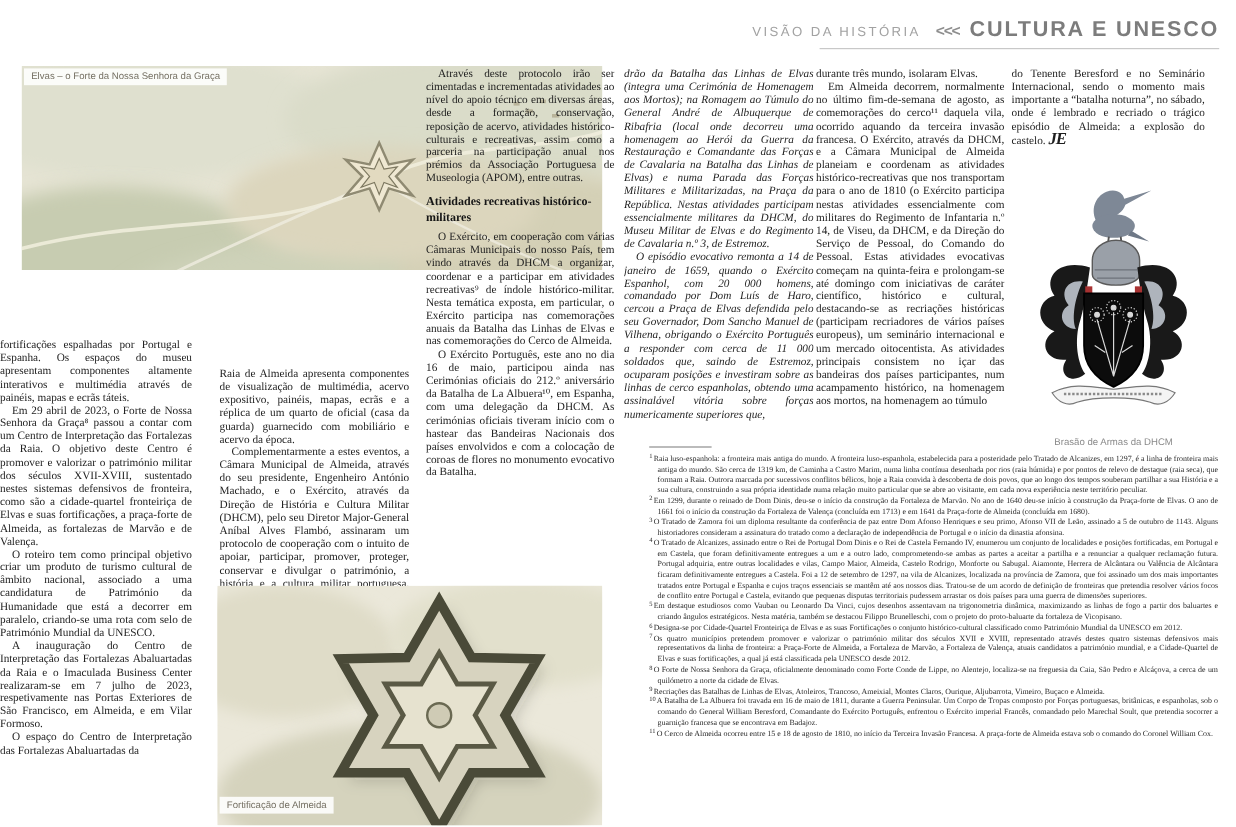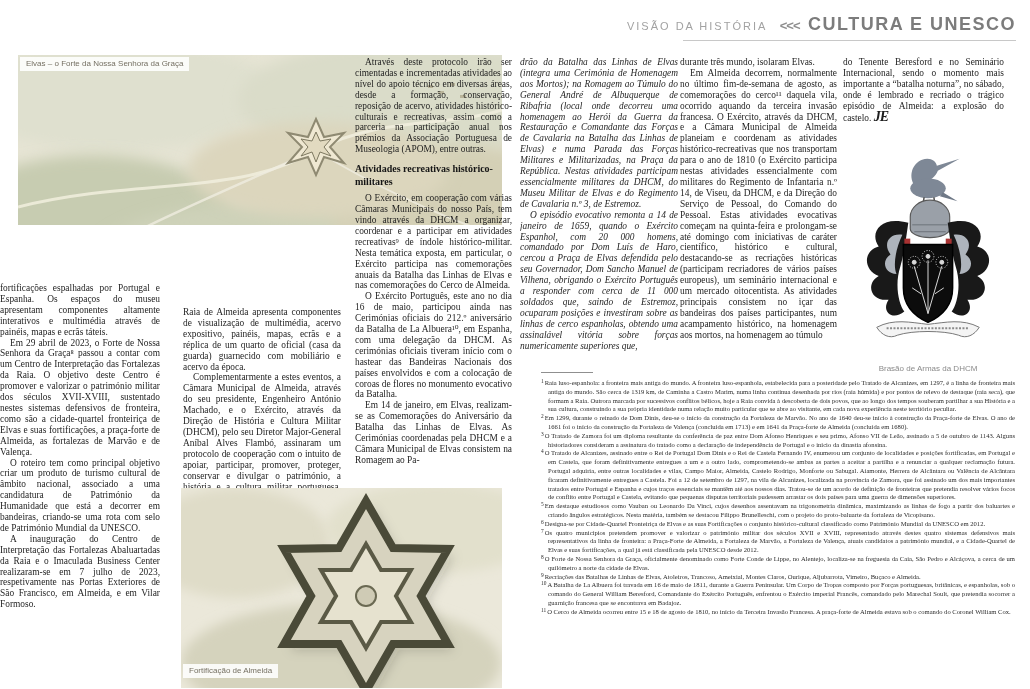--- a/index.html
+++ b/index.html
@@ -96,35 +96,35 @@
         <rect x="432" y="28" width="5" height="3"></rect>
           <rect x="442" y="40" width="6" height="3"></rect>
       </g>
     </svg>
     <span class="caption-chip" id="cap-elvas">Elvas – o Forte da Nossa Senhora da Graça</span>
   </div>
 
   <div class="col" id="lcol1">
     <p class="bp">fortificações espalhadas por Portugal e Espanha. Os espaços do museu apresentam componentes altamente interativos e multimédia através de painéis, mapas e ecrãs táteis.</p>
     <p class="bp indent">Em 29 abril de 2023, o Forte de Nossa Senhora da Graça⁸ passou a contar com um Centro de Interpretação das Fortalezas da Raia. O objetivo deste Centro é promover e valorizar o património militar dos séculos XVII-XVIII, sustentado nestes sistemas defensivos de fronteira, como são a cidade-quartel fronteiriça de Elvas e suas fortificações, a praça-forte de Almeida, as fortalezas de Marvão e de Valença.</p>
-    <p class="bp indent">O roteiro tem como principal objetivo criar um produto de turismo cultural de âmbito nacional, associado a uma candidatura de Património da Humanidade que está a decorrer em bandeiras, criando-se uma rota com selo de Património Mundial da UNESCO.</p>
+    <p class="bp indent">O roteiro tem como principal objetivo criar um produto de turismo cultural de âmbito nacional, associado a uma candidatura de Património da Humanidade que está a decorrer em paralelo, criando-se uma rota com selo de Património Mundial da UNESCO.</p>
     <p class="bp indent">A inauguração do Centro de Interpretação das Fortalezas Abaluartadas da Raia e o Imaculada Business Center realizaram-se em 7 julho de 2023, respetivamente nas Portas Exteriores de São Francisco, em Almeida, e em Vilar Formoso.</p>
+    <p class="bp indent">O espaço do Centro de Interpretação das Fortalezas Abaluartadas da</p>
   </div>
 
   <div class="col" id="lcol2">
     <p class="bp">Raia de Almeida apresenta componentes de visualização de multimédia, acervo expositivo, painéis, mapas, ecrãs e a réplica de um quarto de oficial (casa da guarda) guarnecido com mobiliário e acervo da época.</p>
     <p class="bp indent">Complementarmente a estes eventos, a Câmara Municipal de Almeida, através do seu presidente, Engenheiro António Machado, e o Exército, através da Direção de História e Cultura Militar (DHCM), pelo seu Diretor Major-General Aníbal Alves Flambó, assinaram um protocolo de cooperação com o intuito de apoiar, participar, promover, proteger, conservar e divulgar o património, a história e a cultura militar portuguesa, através do Museu Histórico Militar de Almeida.</p>
   </div>
 
   <div class="col" id="lcol3">
     <p class="bp indent">Através deste protocolo irão ser cimentadas e incrementadas atividades ao nível do apoio técnico em diversas áreas, desde a formação, conservação, reposição de acervo, atividades histórico-culturais e recreativas, assim como a parceria na participação anual nos prémios da Associação Portuguesa de Museologia (APOM), entre outras.</p>
     <h3 class="sub">Atividades recreativas histórico-militares</h3>
     <p class="bp indent">O Exército, em cooperação com várias Câmaras Municipais do nosso País, tem vindo através da DHCM a organizar, coordenar e a participar em atividades recreativas⁹ de índole histórico-militar. Nesta temática exposta, em particular, o Exército participa nas comemorações anuais da Batalha das Linhas de Elvas e nas comemorações do Cerco de Almeida.</p>
     <p class="bp indent">O Exército Português, este ano no dia 16 de maio, participou ainda nas Cerimónias oficiais do 212.º aniversário da Batalha de La Albuera¹⁰, em Espanha, com uma delegação da DHCM. As cerimónias oficiais tiveram início com o hastear das Bandeiras Nacionais dos países envolvidos e com a colocação de coroas de flores no monumento evocativo da Batalha.</p>
-    <p class="bp indent">Em 14 de janeiro, em Elvas, realizam-se as Comemorações do Aniversário da Batalha das Linhas de Elvas. As Cerimónias coordenadas pela DHCM e a Câmara Municipal de Elvas consistem na Romagem ao Pa-</p>
   </div>
 
   <div class="figure" id="img-almeida">
     <svg width="321" height="200" viewBox="0 0 321 200">
       <defs>
           <filter id="b2" x="-40%" y="-40%" width="180%" height="180%">
             <feGaussianBlur stdDeviation="6"></feGaussianBlur>
           </filter>
         </defs>
       <rect width="321" height="200" fill="#ebe8da"></rect>

